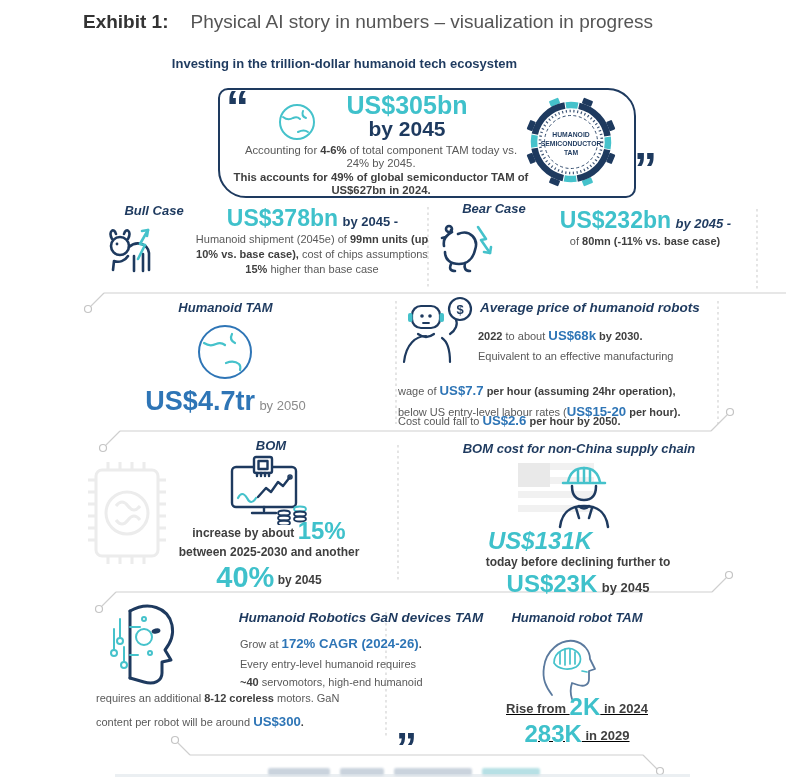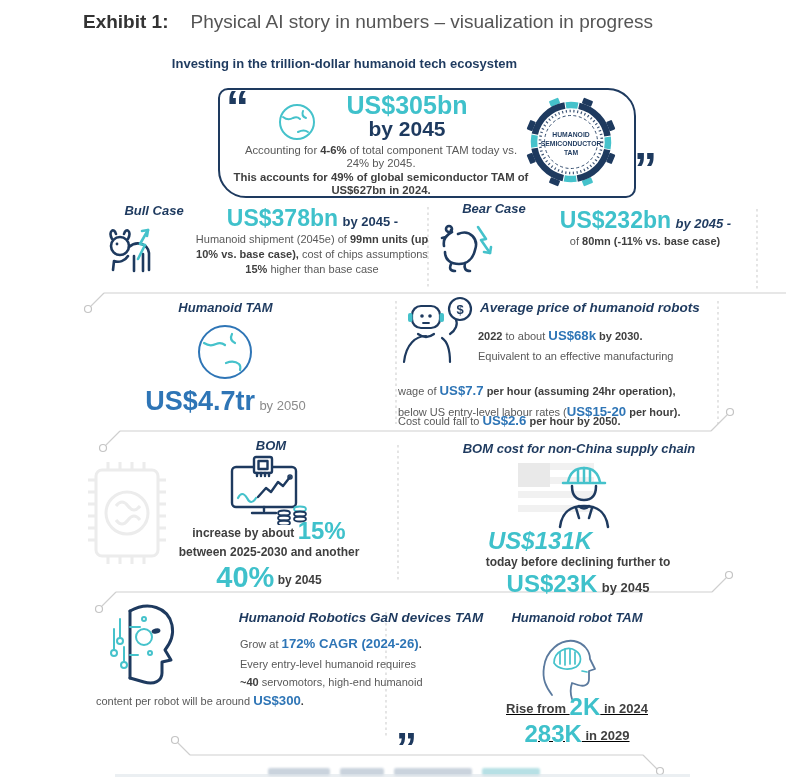--- a/index.html
+++ b/index.html
@@ -324,20 +324,21 @@
     </g>
     <ellipse cx="68" cy="34" rx="4.5" ry="2.6" fill="#1e3a5f" transform="rotate(-14 68 34)"></ellipse>
   </svg>
   <div class="abs center sec-title" id="gan-title">Humanoid Robotics GaN devices TAM</div>
   <div class="abs body-txt" id="gan-a">
     <div><span class="sg-g">Grow at  </span><span class="sg-u">172% CAGR (2024-26)</span><span class="sg-b">.</span></div>
     <div><span class="sg-g">Every entry-level humanoid requires</span></div>
     <div><span class="sg-b">~40</span><span class="sg-g"> servomotors, high-end humanoid</span></div>
   </div>
   <div class="abs body-txt" id="gan-b">
+    <div><span class="sg-g">requires an additional </span><span class="sg-b">8-12 coreless</span><span class="sg-g"> motors. GaN</span></div>
     <div><span class="sg-g">content per robot will be around </span><span class="sg-u">US$300</span><span class="sg-b">.</span></div>
   </div>
 
   <div class="abs center sec-title" id="rtam-title">Humanoid robot TAM</div>
   <svg class="abs" id="brain-icon" width="66" height="78" viewBox="0 0 66 78">
     <g fill="none" stroke="#5b7a9e" stroke-width="1.8" stroke-linecap="round" stroke-linejoin="round">
       <path d="M18 66 C12 58 8 50 10 38 C12 22 26 10 40 12 C50 14 56 22 56 30 L61 40 L55 42 L55 50 C55 56 50 58 44 56 L38 54 C36 60 36 64 38 70"></path>
     </g>
     <g fill="none" stroke="#45c2cb" stroke-width="1.7" stroke-linecap="round">
       <path d="M20 34 C20 22 34 16 42 22 C48 26 48 34 42 38 C34 42 24 40 20 34 Z"></path>

